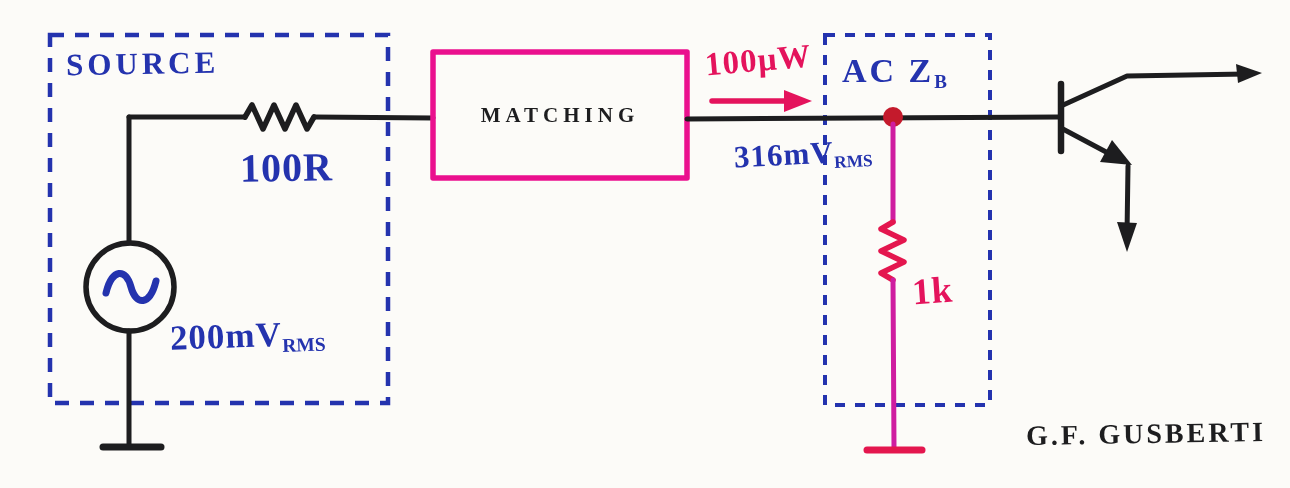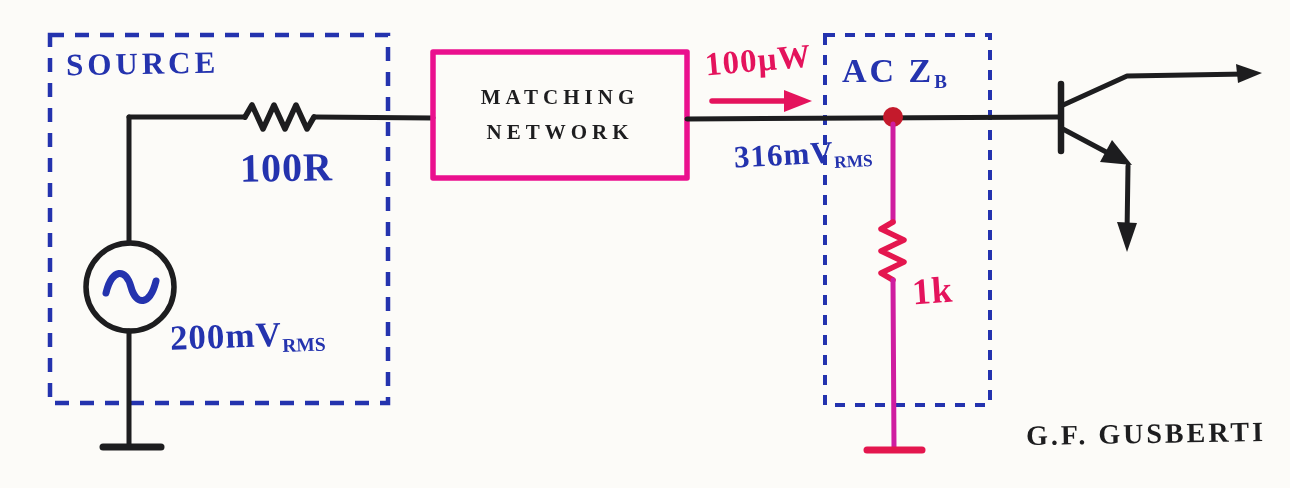--- a/index.html
+++ b/index.html
@@ -80,21 +80,20 @@
   <div class="lbl blue" style="left:240px;top:148px;font-size:40px;transform:rotate(-1deg)">
     <span>100R</span>
   </div>
 
   <div class="lbl blue" style="left:170px;top:318px;font-size:35px;transform:rotate(-2deg)">
     <span>200mV</span><span class="sub">RMS</span>
   </div>
 
   <div class="mn-text">
     <div class="mn-line">MATCHING</div>
-    <div class="mn-line">NETWORK</div>
   </div>
 
   <div class="lbl pink" style="left:705px;top:44px;font-size:33px;transform:rotate(-5deg)">
     <span>100µW</span>
   </div>
 
   <div class="lbl blue" style="left:842px;top:54px;font-size:34px;letter-spacing:3px">
     <span>AC Z</span><span class="sub">B</span>
   </div>
 

